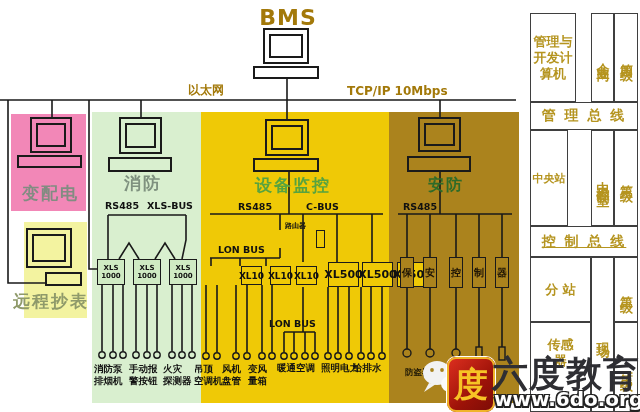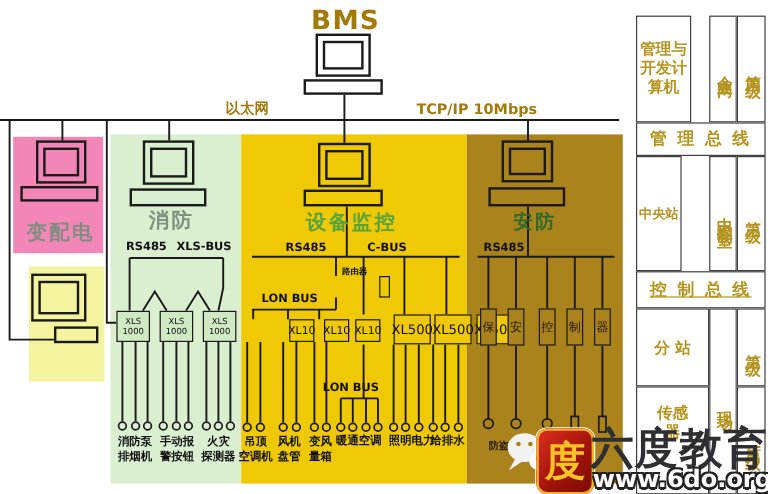--- a/index.html
+++ b/index.html
@@ -8,27 +8,27 @@
   .sec{position:absolute;}
   
   .mon{position:absolute;border:2px solid #1a1a1a;background:transparent;box-sizing:border-box;}
   .scr{position:absolute;inset:4px;border:2px solid #1a1a1a;}
   .cbase{position:absolute;border:2px solid #1a1a1a;background:transparent;box-sizing:border-box;}
   
   .lbl{position:absolute;font-weight:bold;color:#111;line-height:1.05;white-space:nowrap;}
   .seclbl{position:absolute;font-weight:bold;letter-spacing:2px;white-space:nowrap;}
   
   .box{position:absolute;border:1.6px solid #1a1a1a;box-sizing:border-box;display:flex;flex-direction:column;
-       align-items:center;justify-content:center;text-align:center;font-weight:normal;color:#101010;}
+       align-items:center;justify-content:center;text-align:center;font-weight:bold;color:#101010;}
   .box span{display:block;}
   .greenbox{background:#cfeac3;font-size:7px;line-height:8px;}
   .goldbox{background:#efc906;margin-left:40px;}
   .olivebox{background:#ab831d;font-size:10px;color:#1f1505;}
   
-  .devlbl{position:absolute;font-weight:bold;color:#111;font-size:9.5px;line-height:12px;text-align:center;}
+  .devlbl{position:absolute;font-weight:bold;color:#111;font-size:9.5px;line-height:12px;}
   .devlbl span{display:block;}
   
   .cell{position:absolute;border:1px solid #3f3f3f;box-sizing:border-box;display:flex;align-items:center;
         justify-content:center;color:#b5941f;font-weight:bold;background:#fff;text-align:center;}
   .vtext{writing-mode:vertical-rl;text-orientation:upright;letter-spacing:3px;font-size:13px;}
   .wrapcell{word-break:break-all;line-height:16px;font-size:13px;}
   
   #wm-brand{position:absolute;left:492px;top:350px;font-size:36px;font-weight:bold;color:#2e2e33;
             letter-spacing:1px;z-index:60;white-space:nowrap;}
   #wm-url{position:absolute;left:494px;top:387px;font-size:20px;font-weight:bold;color:#ffffff;z-index:60;
@@ -141,20 +141,21 @@
         <div class="scr"></div>
       </div>
     <div class="cbase" style="left:407px;top:156px;width:64px;height:16px;"></div>
   </div>
 
   <div class="lbl" style="left:255px;top:6px;width:66px;text-align:center;font-size:22px;color:#a3790a;letter-spacing:1px;">BMS</div>
   <div class="lbl" style="left:188px;top:84px;font-size:12px;color:#a3790a;">以太网</div>
   <div class="lbl" style="left:347px;top:85px;font-size:12px;color:#a3790a;">TCP/IP 10Mbps</div>
 
   <div class="seclbl" style="left:22px;top:182px;font-size:17px;color:#828c82;z-index:7;">变配电</div>
+  <div class="seclbl" style="left:13px;top:290px;font-size:17px;color:#8f9a6a;z-index:7;">远程抄表</div>
   <div class="seclbl" style="left:124px;top:172px;font-size:17px;color:#7f917f;z-index:7;">消防</div>
   <div class="seclbl" style="left:255px;top:174px;font-size:17px;color:#57a33f;z-index:7;">设备监控</div>
   <div class="seclbl" style="left:428px;top:175px;font-size:16px;color:#2f6b28;z-index:7;">安防</div>
 
   <div class="lbl" style="left:105px;top:201px;font-size:9.5px;">RS485</div>
   <div class="lbl" style="left:147px;top:201px;font-size:9.5px;">XLS-BUS</div>
   <div class="lbl" style="left:238px;top:202px;font-size:9.5px;">RS485</div>
   <div class="lbl" style="left:306px;top:202px;font-size:9.5px;">C-BUS</div>
   <div class="lbl" style="left:285px;top:223px;font-size:7px;">路由器</div>
   <div class="lbl" style="left:218px;top:245px;font-size:9.5px;">LON BUS</div>

